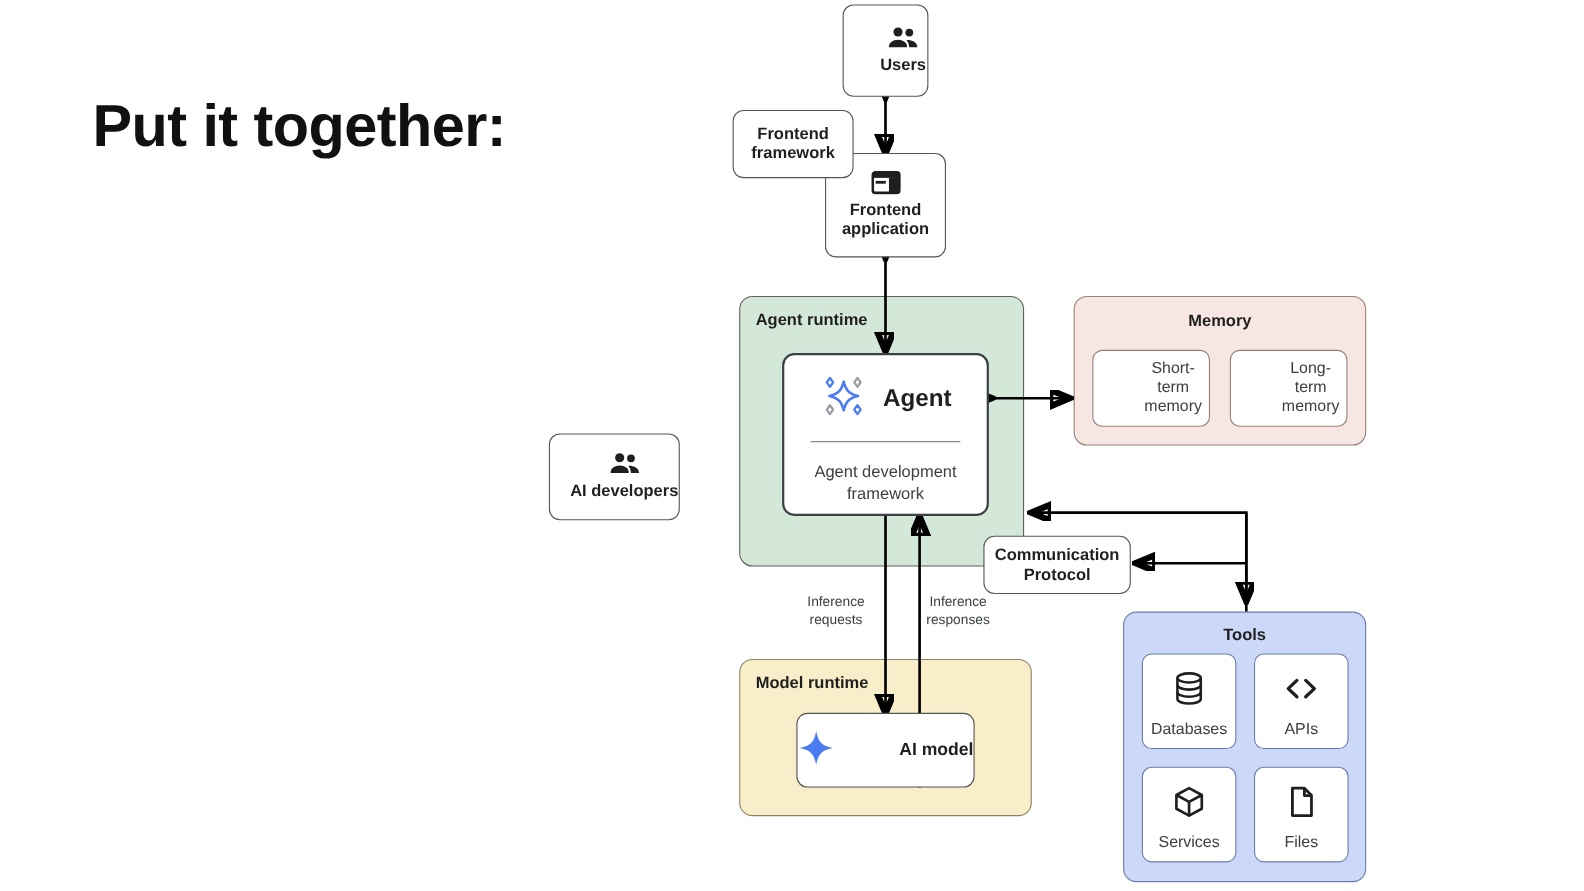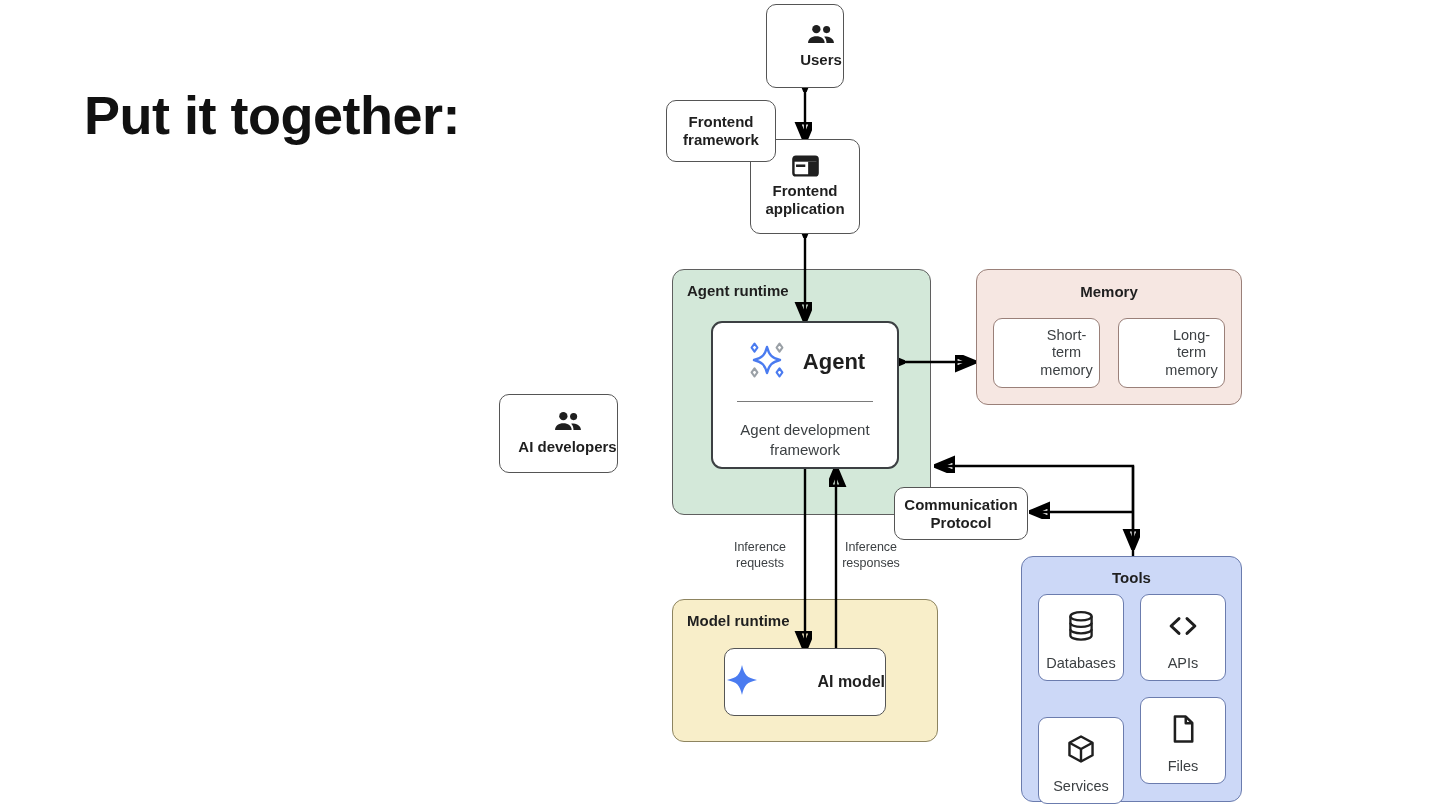--- a/index.html
+++ b/index.html
@@ -308,21 +308,21 @@
 <div class="subcard tool" style="left:1140px; top:594px; width:86px; height:87px;">
   <span class="tool-ico">
     <svg width="32" height="30" viewBox="0 0 28 24">
       <path d="M10.5 5.5 L3.6 12 L10.5 18.5" fill="none" stroke="#1f1f1f" stroke-width="2.6" stroke-linecap="round" stroke-linejoin="round"></path>
       <path d="M17.5 5.5 L24.4 12 L17.5 18.5" fill="none" stroke="#1f1f1f" stroke-width="2.6" stroke-linecap="round" stroke-linejoin="round"></path>
     </svg>
   </span>
   <span>APIs</span>
 </div>
 
-<div class="subcard tool" style="left:1038px; top:697px; width:86px; height:87px;margin-top:20px;">
+<div class="subcard tool" style="left:1038px; top:697px; width:86px; height:87px;">
   <span class="tool-ico">
     <svg width="30" height="30" viewBox="0 0 26 26">
       <path d="M13 2.2 L23 7.6 V18.4 L13 23.8 L3 18.4 V7.6 Z" fill="none" stroke="#1f1f1f" stroke-width="2.1" stroke-linejoin="round"></path>
       <path d="M3 7.6 L13 13 L23 7.6" fill="none" stroke="#1f1f1f" stroke-width="2.1" stroke-linejoin="round"></path>
       <path d="M13 13 V23.8" fill="none" stroke="#1f1f1f" stroke-width="2.1"></path>
     </svg>
   </span>
   <span>Services</span>
 </div>
 

